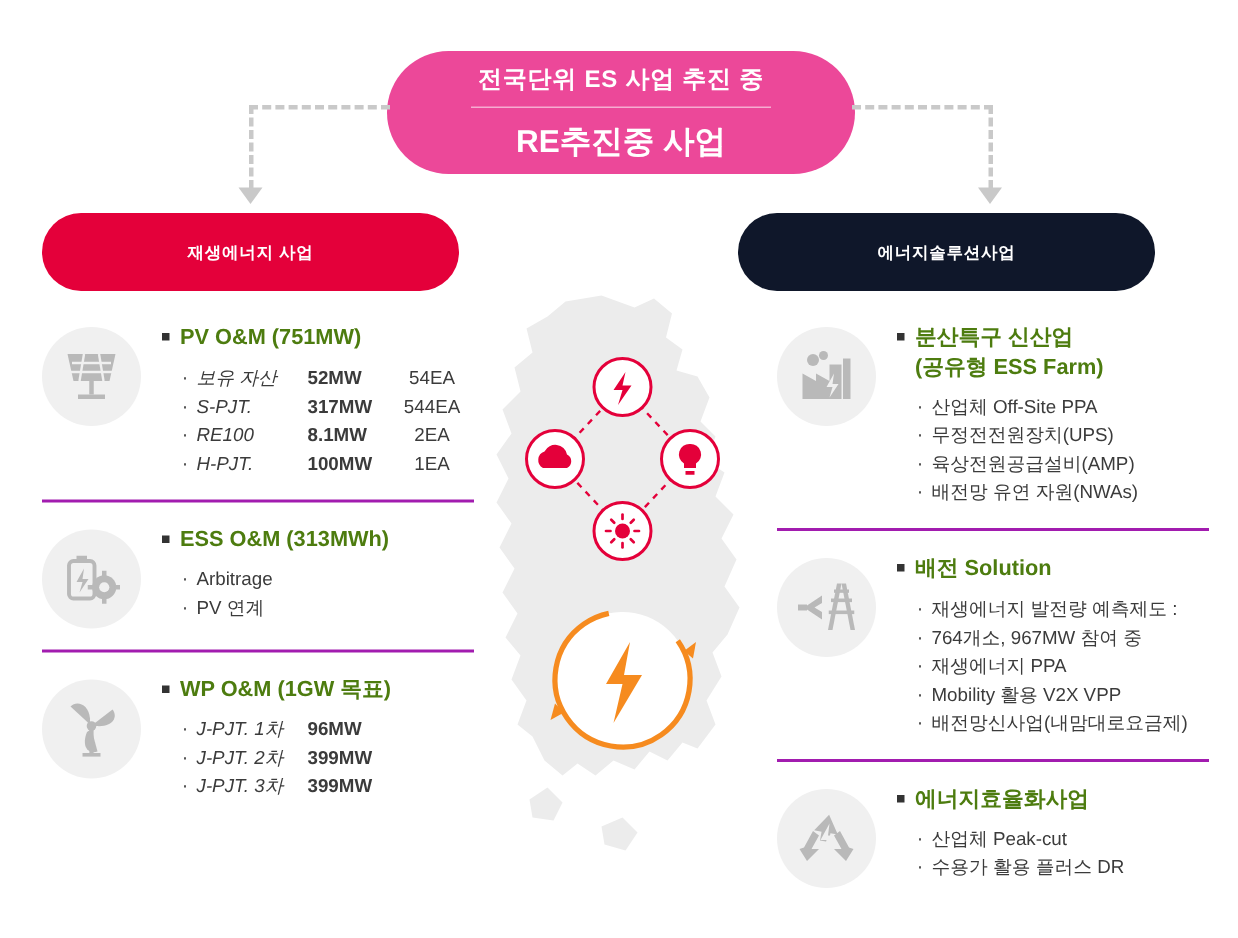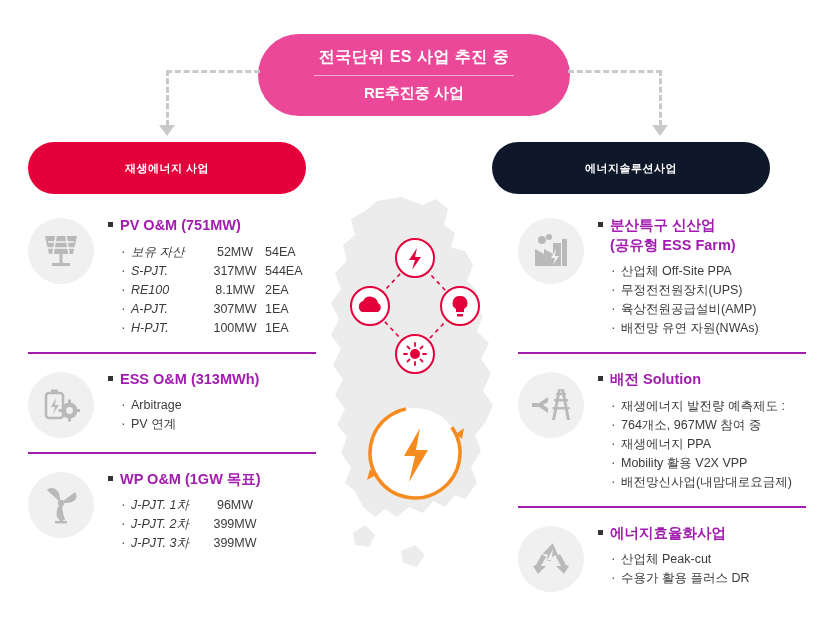--- a/index.html
+++ b/index.html
@@ -38,21 +38,21 @@
   .top-banner .line1 {
     font-size: 16px;
     font-weight: bold;
     letter-spacing: 0.5px;
     padding-bottom: 7px;
     border-bottom: 1px solid rgba(255,255,255,0.55);
     width: 200px;
     text-align: center;
   }
   .top-banner .line2 {
-    font-size: 15px;
+    font-size: 21px;
     font-weight: bold;
     margin-top: 8px;
   }
 
   
   .dash-h {
     position: absolute;
     border-top: 3px dashed #c9c9c9;
     height: 0;
   }
@@ -116,21 +116,21 @@
     margin-right: 14px;
     margin-top: 4px;
   }
   .icon-circle svg { display: block; }
 
   .block-body { flex: 1 1 auto; padding-top: 2px; }
 
   .block-title {
     font-size: 14.5px;
     font-weight: bold;
-    color: #a21caf;
+    color: #4d7c0f;
     margin: 0 0 7px 0;
     position: relative;
     padding-left: 12px;
     line-height: 1.35;
   }
   .block-title::before {
     content: "";
     position: absolute;
     left: 0;
     top: 6px;
@@ -161,22 +161,22 @@
     position: absolute;
     left: 1px;
     top: -1px;
     font-size: 14px;
     color: #555555;
   }
   .row-grid {
     display: inline-block;
   }
   .row-grid .lbl { display: inline-block; width: 74px; font-style: italic; }
-  .row-grid .v1  { display: inline-block; width: 60px; text-align: center; }
-  .row-grid .v2  { display: inline-block; width: 46px; text-align: left; }
+  .row-grid .v1  { display: inline-block; width: 60px; text-align: left; font-weight: bold; }
+  .row-grid .v2  { display: inline-block; width: 46px; text-align: center; }
 
   
   .map-wrap {
     position: absolute;
     left: 305px;
     top: 195px;
     width: 215px;
     height: 415px;
   }
 
@@ -294,21 +294,20 @@
           <rect x="18.5" y="20" width="3" height="9" fill="#b9b9b9"></rect>
           <rect x="11" y="29" width="18" height="3" fill="#b9b9b9"></rect>
         </svg>
       </div>
       <div class="block-body">
         <div class="block-title">PV O&amp;M (751MW)</div>
         <ul class="items">
           <li><span class="row-grid"><span class="lbl">보유 자산</span><span class="v1">52MW</span><span class="v2">54EA</span></span></li>
           <li><span class="row-grid"><span class="lbl">S-PJT.</span><span class="v1">317MW</span><span class="v2">544EA</span></span></li>
           <li><span class="row-grid"><span class="lbl">RE100</span><span class="v1">8.1MW</span><span class="v2">2EA</span></span></li>
-          <li><span class="row-grid"><span class="lbl">A-PJT.</span><span class="v1">307MW</span><span class="v2">1EA</span></span></li>
           <li><span class="row-grid"><span class="lbl">H-PJT.</span><span class="v1">100MW</span><span class="v2">1EA</span></span></li>
         </ul>
       </div>
     </div>
 
     <div class="block">
       <div class="icon-circle">
         <svg width="38" height="36" viewBox="0 0 38 36" aria-hidden="true">
           <rect x="4" y="6" width="17" height="25" rx="3" fill="none" stroke="#b9b9b9" stroke-width="2.6"></rect>
           <rect x="9" y="2.5" width="7" height="3.5" fill="#b9b9b9"></rect>

